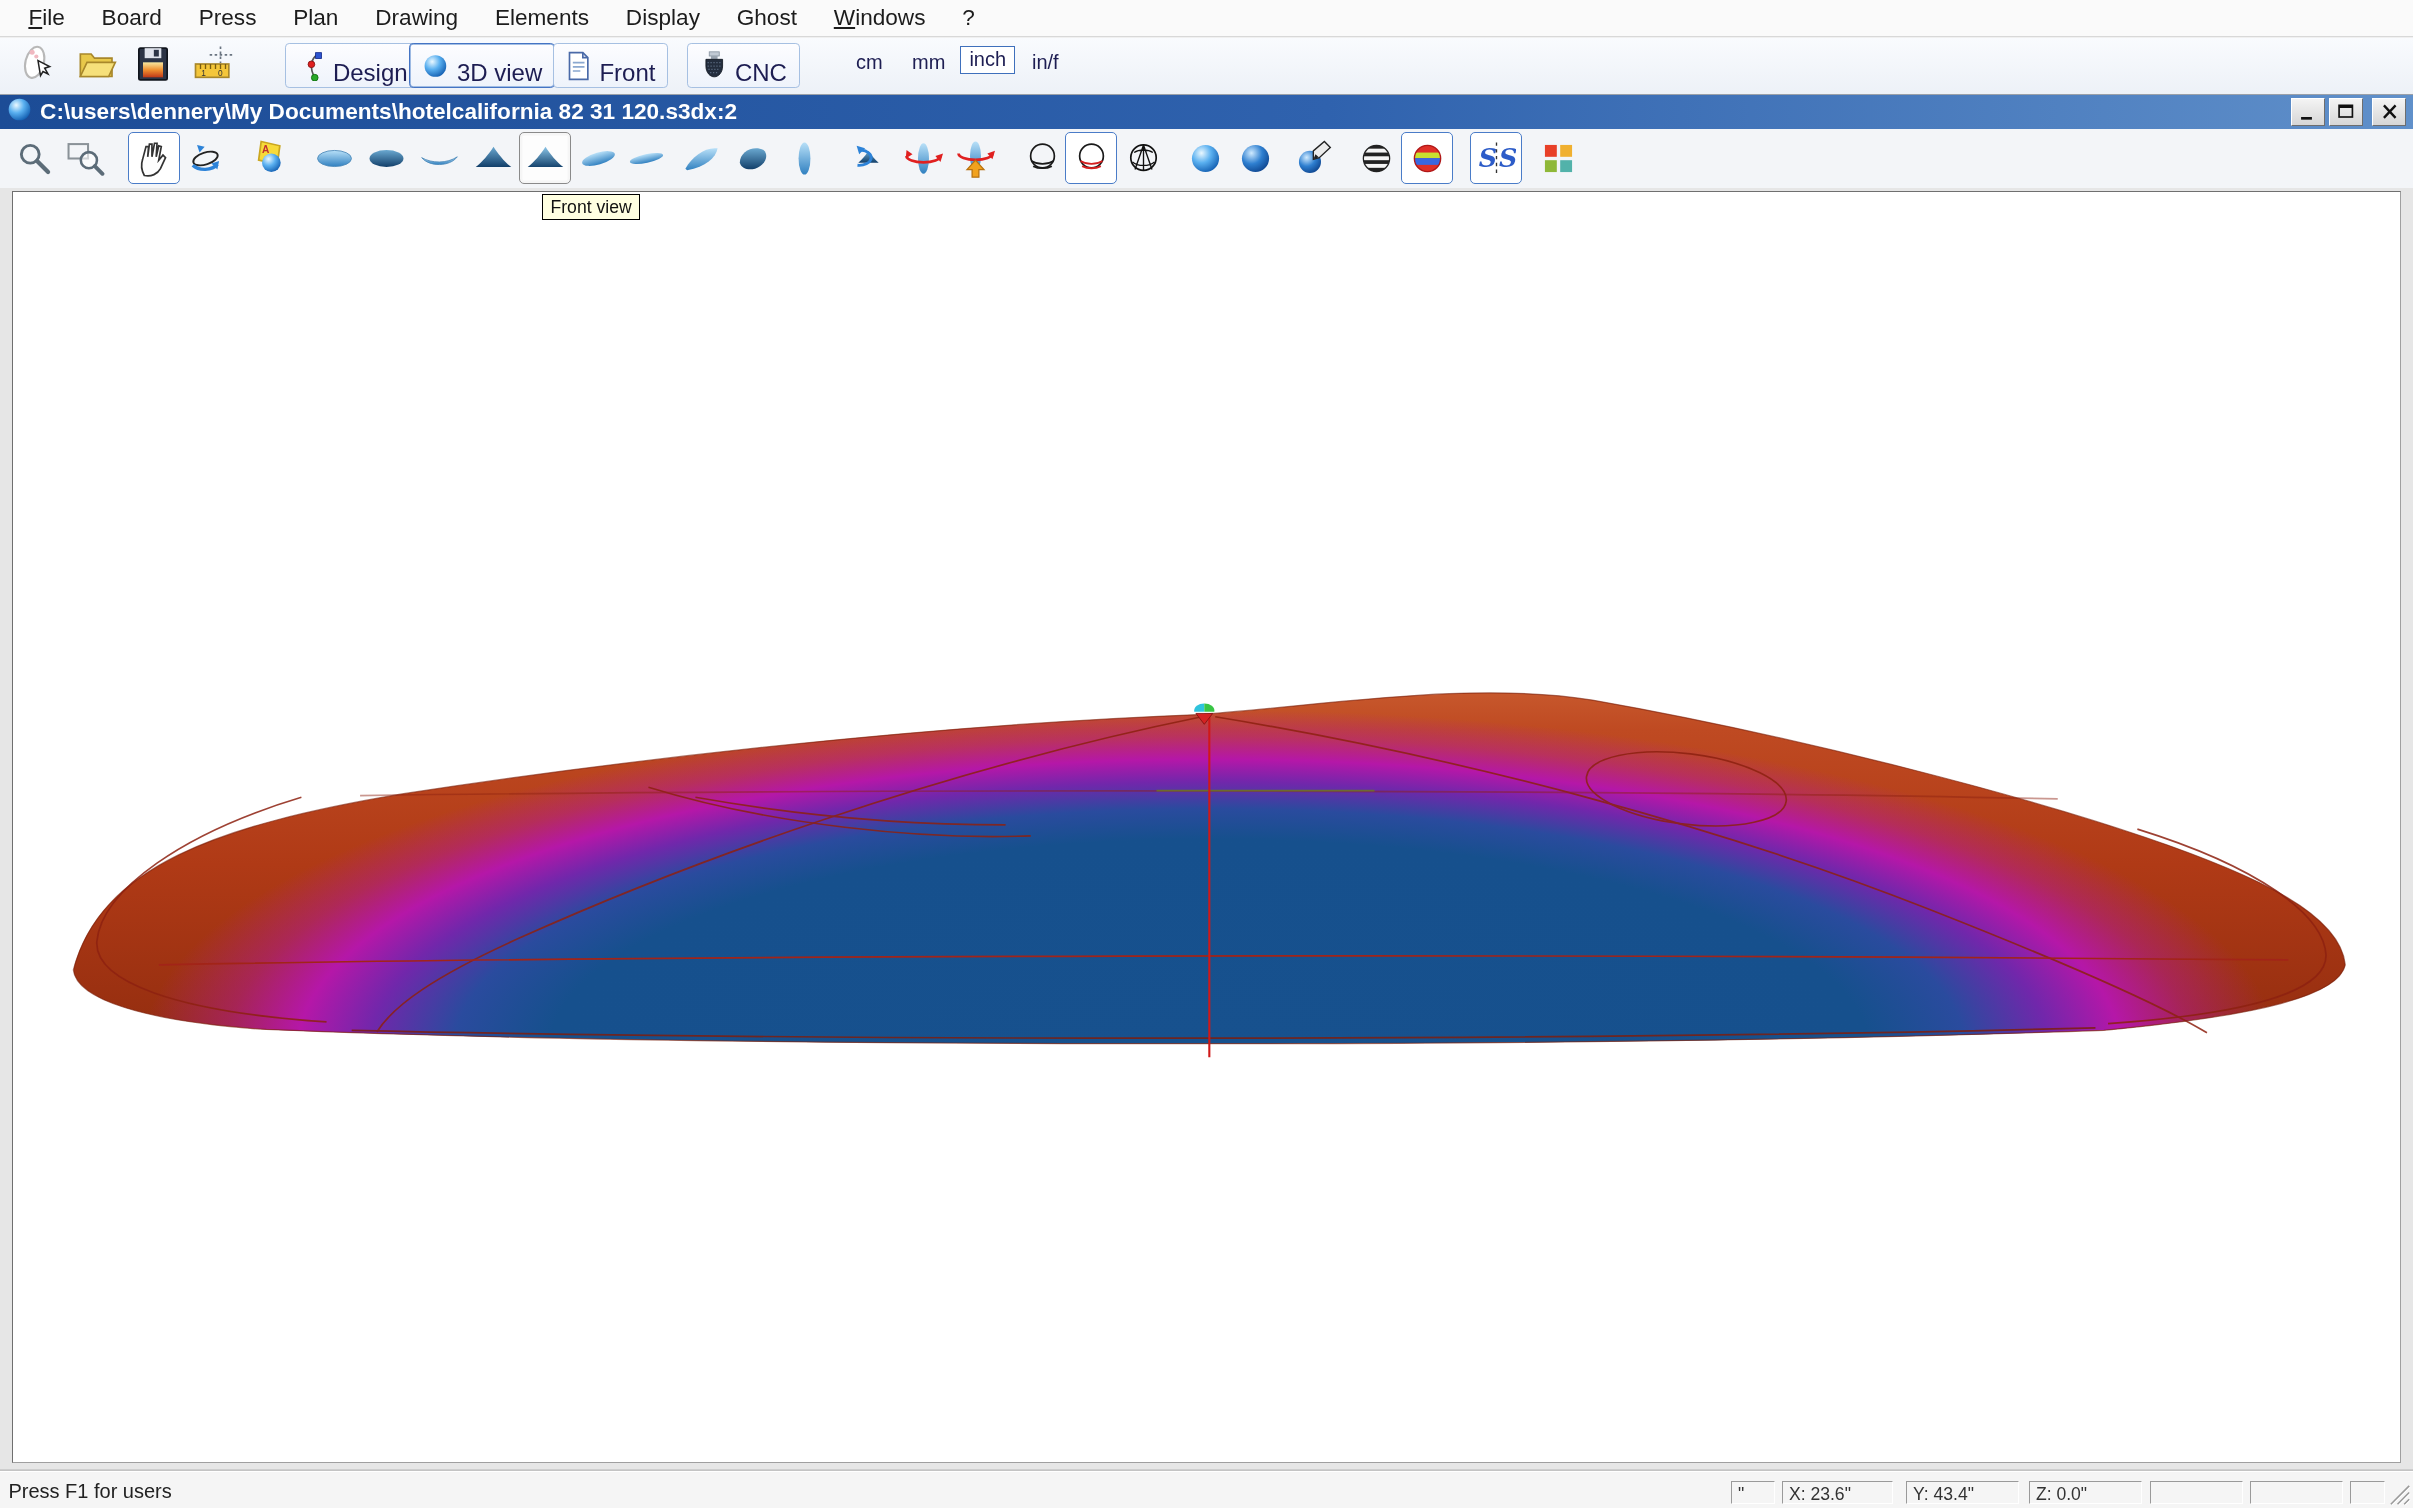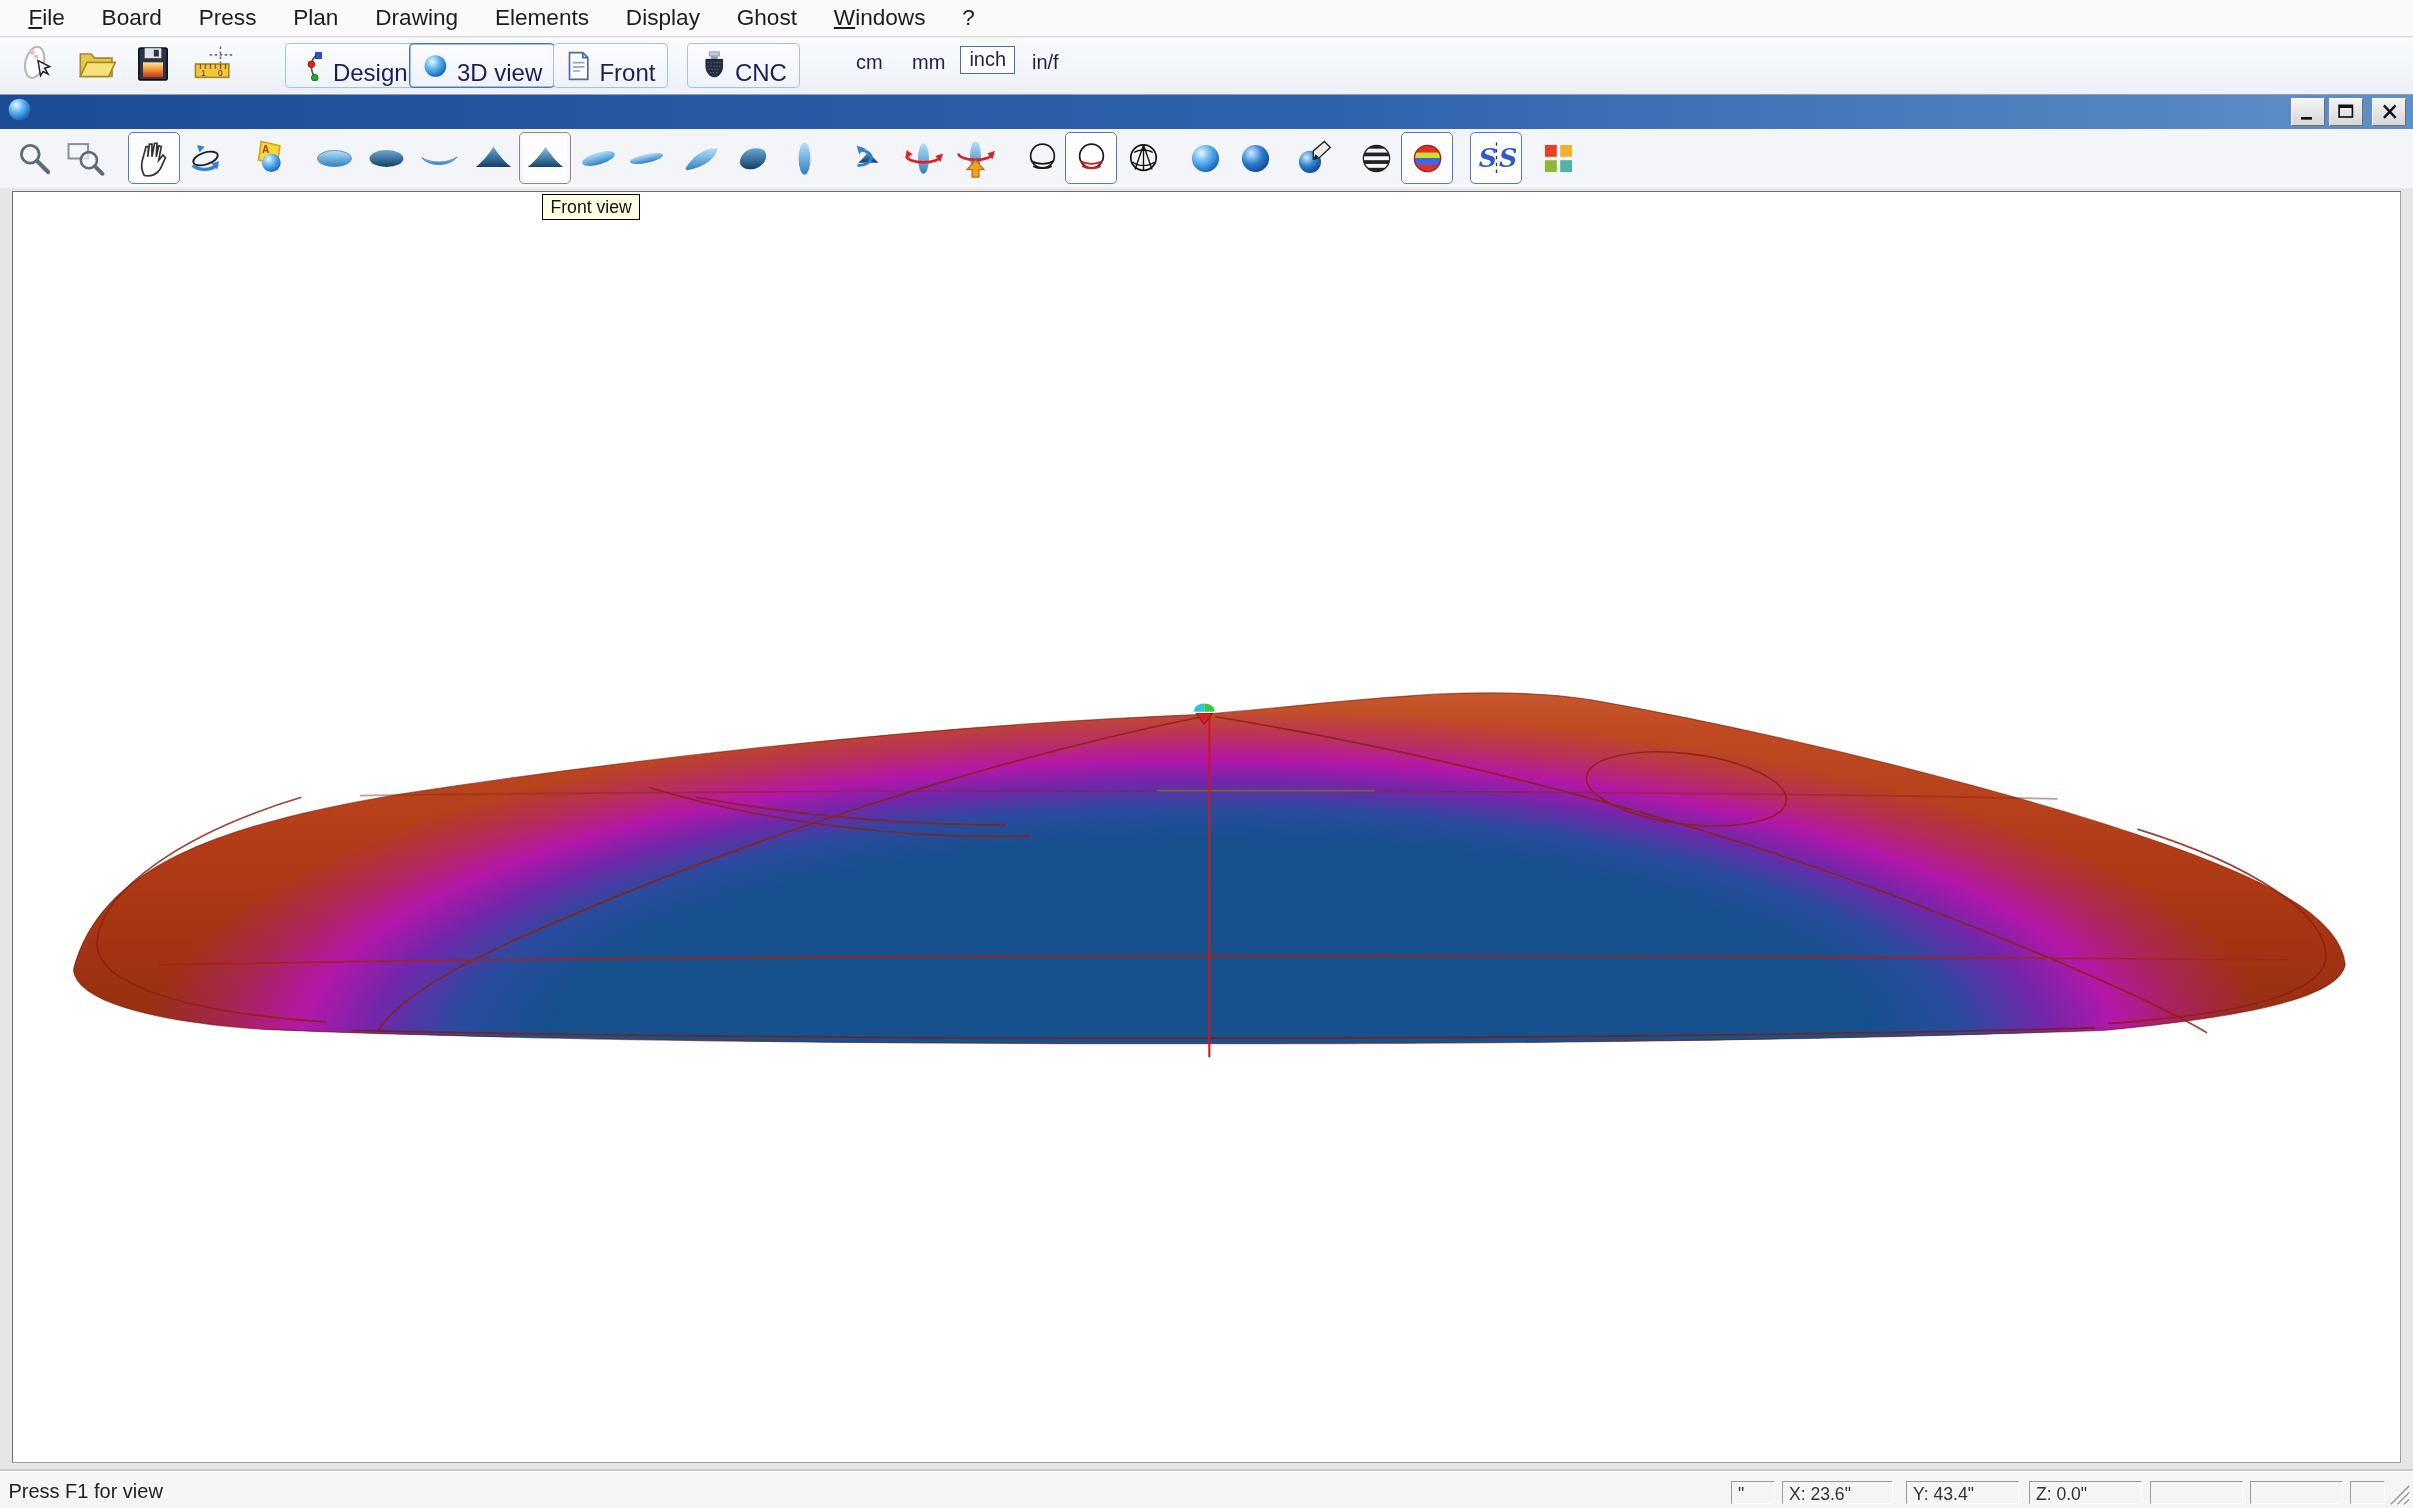--- a/index.html
+++ b/index.html
@@ -185,20 +185,21 @@
   <span class="unit" style="left:912px">mm</span>
   <span class="unit sel" style="left:960px">inch</span>
   <span class="unit" style="left:1032px">in/f</span>
 </div>
 
 <div class="titlebar">
   <span>
     <svg width="25" height="25" viewBox="0 0 30 30">
         <circle cx="15" cy="15" r="13" fill="url(#gSph)"></circle>
       </svg></span>
+  <span>C:\users\dennery\My Documents\hotelcalifornia 82 31 120.s3dx:2</span>
   <span class="winbtns">
     <span class="wbtn">
       <svg width="23.5" height="20" viewBox="0 0 28 24">
           <rect x="6" y="18" width="13" height="3.2" fill="#111"></rect>
         </svg>
       </span>
     <span class="wbtn">
       <svg width="23.5" height="20" viewBox="0 0 28 24">
           <rect x="6" y="4" width="16" height="14" fill="none" stroke="#111" stroke-width="2"></rect>
           <line x1="6" y1="5.5" x2="22" y2="5.5" stroke="#111" stroke-width="3.4"></line>
@@ -476,21 +477,21 @@
       <g>
         <path d="M1437 840 a12 9 0 0 0 -12 10 h12 Z" fill="#2fc3dc"></path>
         <path d="M1437 840 a12 9 0 0 1 12 10 h-12 Z" fill="#38c545"></path>
         <path d="M1427 852 h20 l-10 13 Z" fill="#d42222" stroke="#801010" stroke-width="1"></path>
       </g>
     </svg>
   </div>
 </div>
 
 <div class="statusbar">
-  <span class="help">Press F1 for view</span>
+  <span class="help">Press F1 for users</span>
   <span class="cell" style="left:1731px;width:44px">"</span>
   <span class="cell" style="left:1782px;width:111px">X: 23.6"</span>
   <span class="cell" style="left:1906px;width:113px">Y: 43.4"</span>
   <span class="cell" style="left:2029px;width:113px">Z: 0.0"</span>
   <span class="cell" style="left:2150px;width:93px"></span>
   <span class="cell" style="left:2250px;width:93px"></span>
   <span class="cell" style="left:2350px;width:35px"></span>
   <span class="grip">
     <svg width="25" height="25" viewBox="0 0 30 30">
       <path d="M28 6 L6 28 M28 14 L14 28 M28 22 L22 28" stroke="#9a9a9a" stroke-width="2.4"></path>

